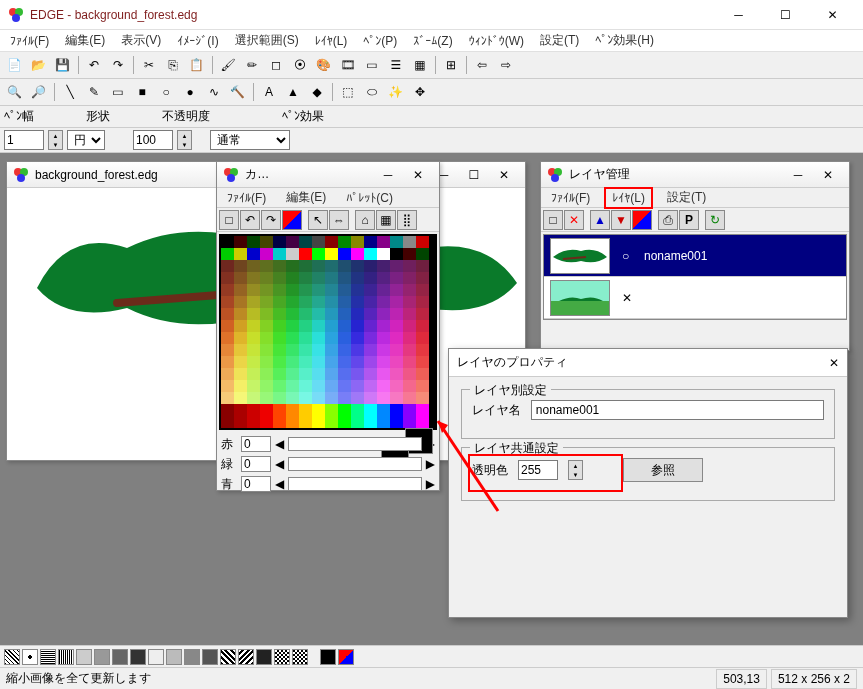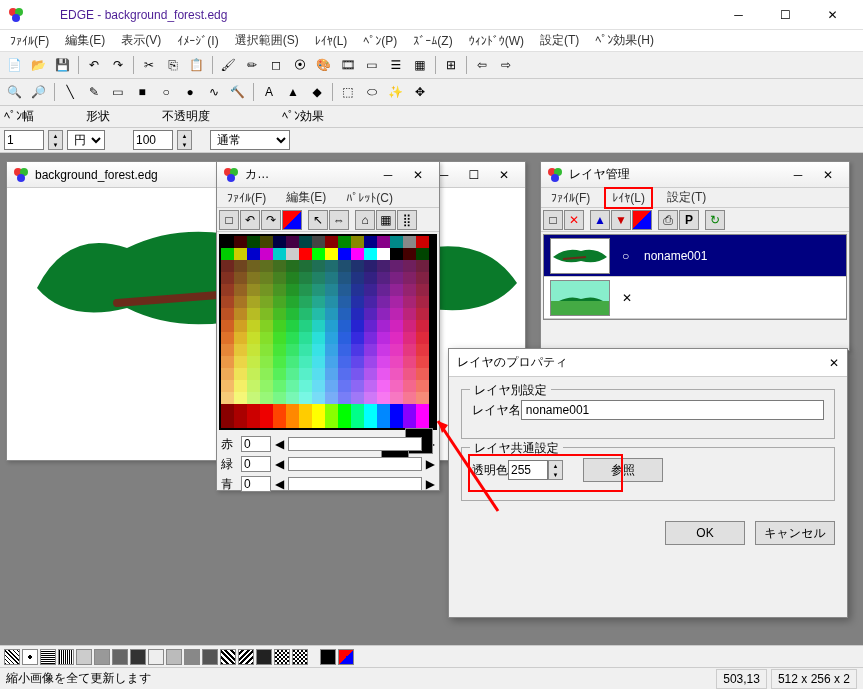--- a/index.html
+++ b/index.html
@@ -1,21 +1,21 @@
 <!DOCTYPE html>
 <html><head>
 <meta charset="utf-8">
 <style>
 * { box-sizing: border-box; margin: 0; padding: 0; font-family: "MS UI Gothic", sans-serif; font-size: 12px; }
 body { background: #f0f0f0; width: 863px; height: 689px; overflow: hidden; position: relative; }
 
 .titlebar { height: 30px; background: #fff; display: flex; align-items: center; padding: 0 8px; border-bottom: 1px solid #e0e0e0; }
 .app-icon { width: 16px; height: 16px; margin-right: 6px; display: inline-flex; }
 .app-icon svg { width: 16px; height: 16px; }
-.titlebar-text { flex: 1; color: #4c1d95; margin-left: 30px; }
+.titlebar-text { flex: 1; color: #7f1d1d; }
 .win-controls { display: flex; gap: 2px; }
 .win-btn { width: 45px; height: 28px; display: flex; align-items: center; justify-content: center; cursor: pointer; }
 
 .menubar { height: 22px; background: #fff; display: flex; align-items: center; padding: 0 4px; gap: 4px; border-bottom: 1px solid #e0e0e0; }
 .menu-item { padding: 2px 6px; cursor: pointer; color: #333; }
 .menu-item.hl { border: 2px solid red; }
 
 .toolbar { background: #f0f0f0; padding: 2px 4px; display: flex; align-items: center; gap: 2px; border-bottom: 1px solid #ccc; flex-wrap: wrap; }
 .tool-btn { width: 22px; height: 22px; border: 1px solid transparent; display: flex; align-items: center; justify-content: center; cursor: pointer; }
 .tool-sep { width: 1px; height: 18px; background: #aaa; margin: 0 2px; }
@@ -61,21 +61,21 @@
 .layer-thumb { width: 60px; height: 36px; border: 1px solid #888; margin: 0 6px; background: #fff; position: relative; }
 .layer-vis { width: 16px; margin: 0 6px; }
 .layer-name { flex: 1; }
 
 .dialog { position: absolute; left: 448px; top: 195px; width: 400px; height: 270px; background: #f0f0f0; border: 1px solid #888; box-shadow: 3px 3px 8px rgba(0,0,0,0.3); }
 .dlg-title { height: 28px; background: #fff; display: flex; align-items: center; padding: 0 8px; border-bottom: 1px solid #ccc; }
 .dlg-title .spacer { flex: 1; }
 .dlg-body { padding: 12px; }
 .fieldset { border: 1px solid #aaa; padding: 10px; margin-bottom: 8px; position: relative; }
 .legend { position: absolute; top: -8px; left: 8px; background: #f0f0f0; padding: 0 4px; }
-.field-row { display: flex; align-items: center; margin-bottom: 8px; }
+.field-row { display: flex; align-items: center; gap: 10px; margin-bottom: 8px; }
 .text-input { flex: 1; height: 20px; border: 1px solid #7a7a7a; background: #fff; padding: 0 4px; }
 .checkbox { width: 13px; height: 13px; border: 1px solid #333; background: #fff; display: inline-flex; align-items: center; justify-content: center; }
 .checkbox.checked::after { content: "✓"; font-size: 10px; }
 .dlg-btn { width: 80px; height: 24px; border: 1px solid #888; background: #e0e0e0; cursor: pointer; display: inline-flex; align-items: center; justify-content: center; }
 .dlg-buttons { display: flex; justify-content: flex-end; gap: 10px; padding: 0 12px 10px; }
 
 .annotation-text { position: absolute; color: red; font-weight: bold; font-size: 14px; pointer-events: none; }
 .red-box { border: 2px solid red; position: absolute; pointer-events: none; }
 .red-arrow { position: absolute; pointer-events: none; }
 
@@ -621,28 +621,20 @@
               <div class="spin-btn">▼</div>
             </div>
           <span style="width:20px"></span>
           <div class="dlg-btn">
               <span>参照</span>
             </div>
         </div>
         <div class="red-box" style="left:6px;top:6px;width:155px;height:38px"></div>
       </div>
     </div>
-    <div class="dlg-buttons">
-      <div class="dlg-btn">
-          <span>OK</span>
-        </div>
-      <div class="dlg-btn">
-          <span>キャンセル</span>
-        </div>
-    </div>
   </div>
 
   <svg class="red-arrow" style="left:428px;top:258px" width="80" height="110">
     <line x1="10" y1="10" x2="70" y2="100" stroke="red" stroke-width="3"></line>
     <polygon points="10,10 20,14 14,22" fill="red"></polygon>
   </svg>
 
 </div>
 
 <div class="pattern-bar">

